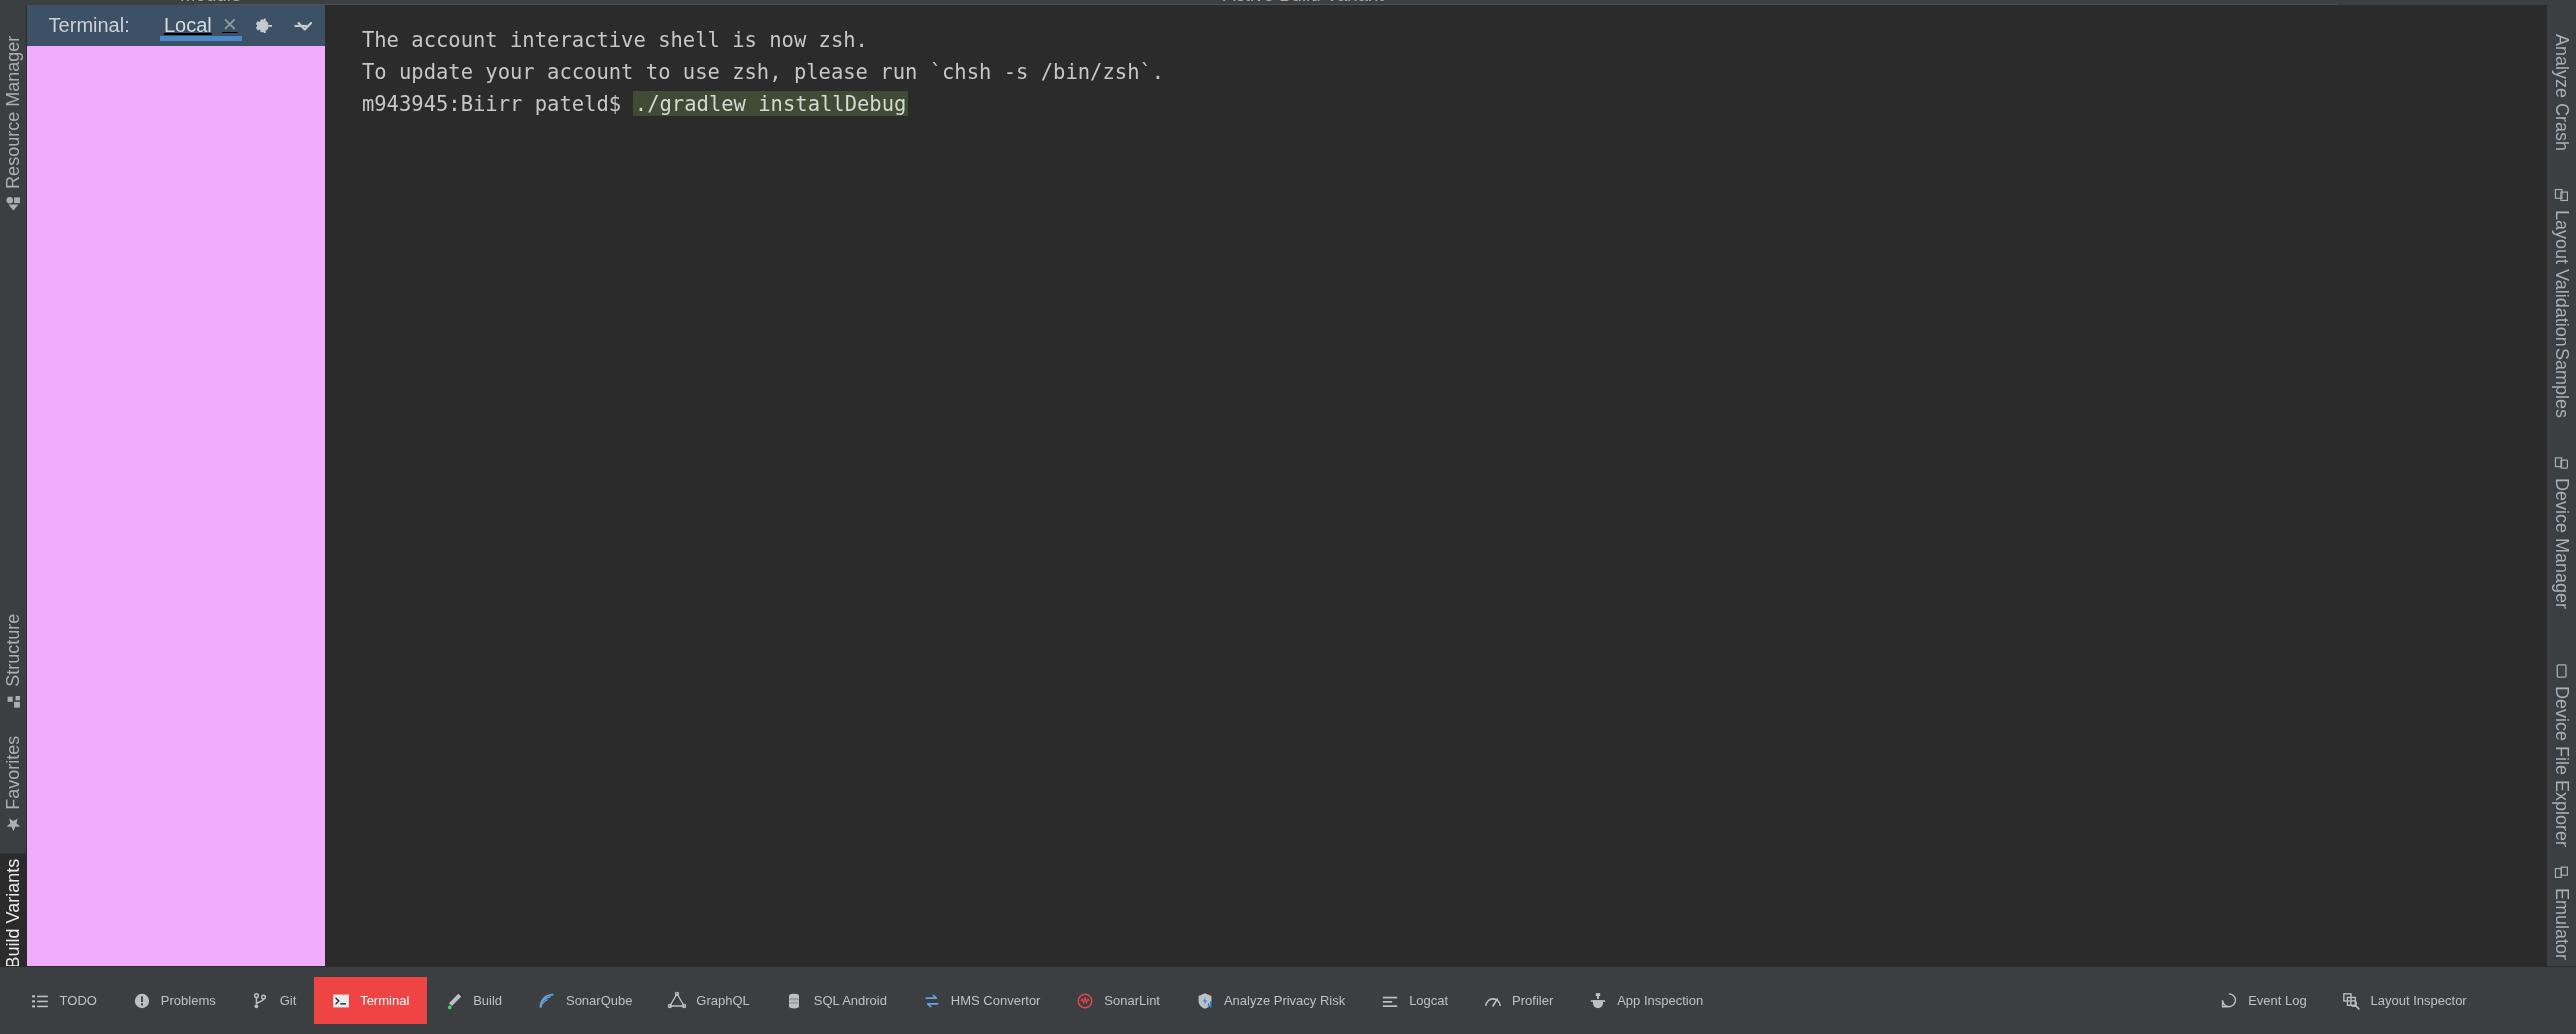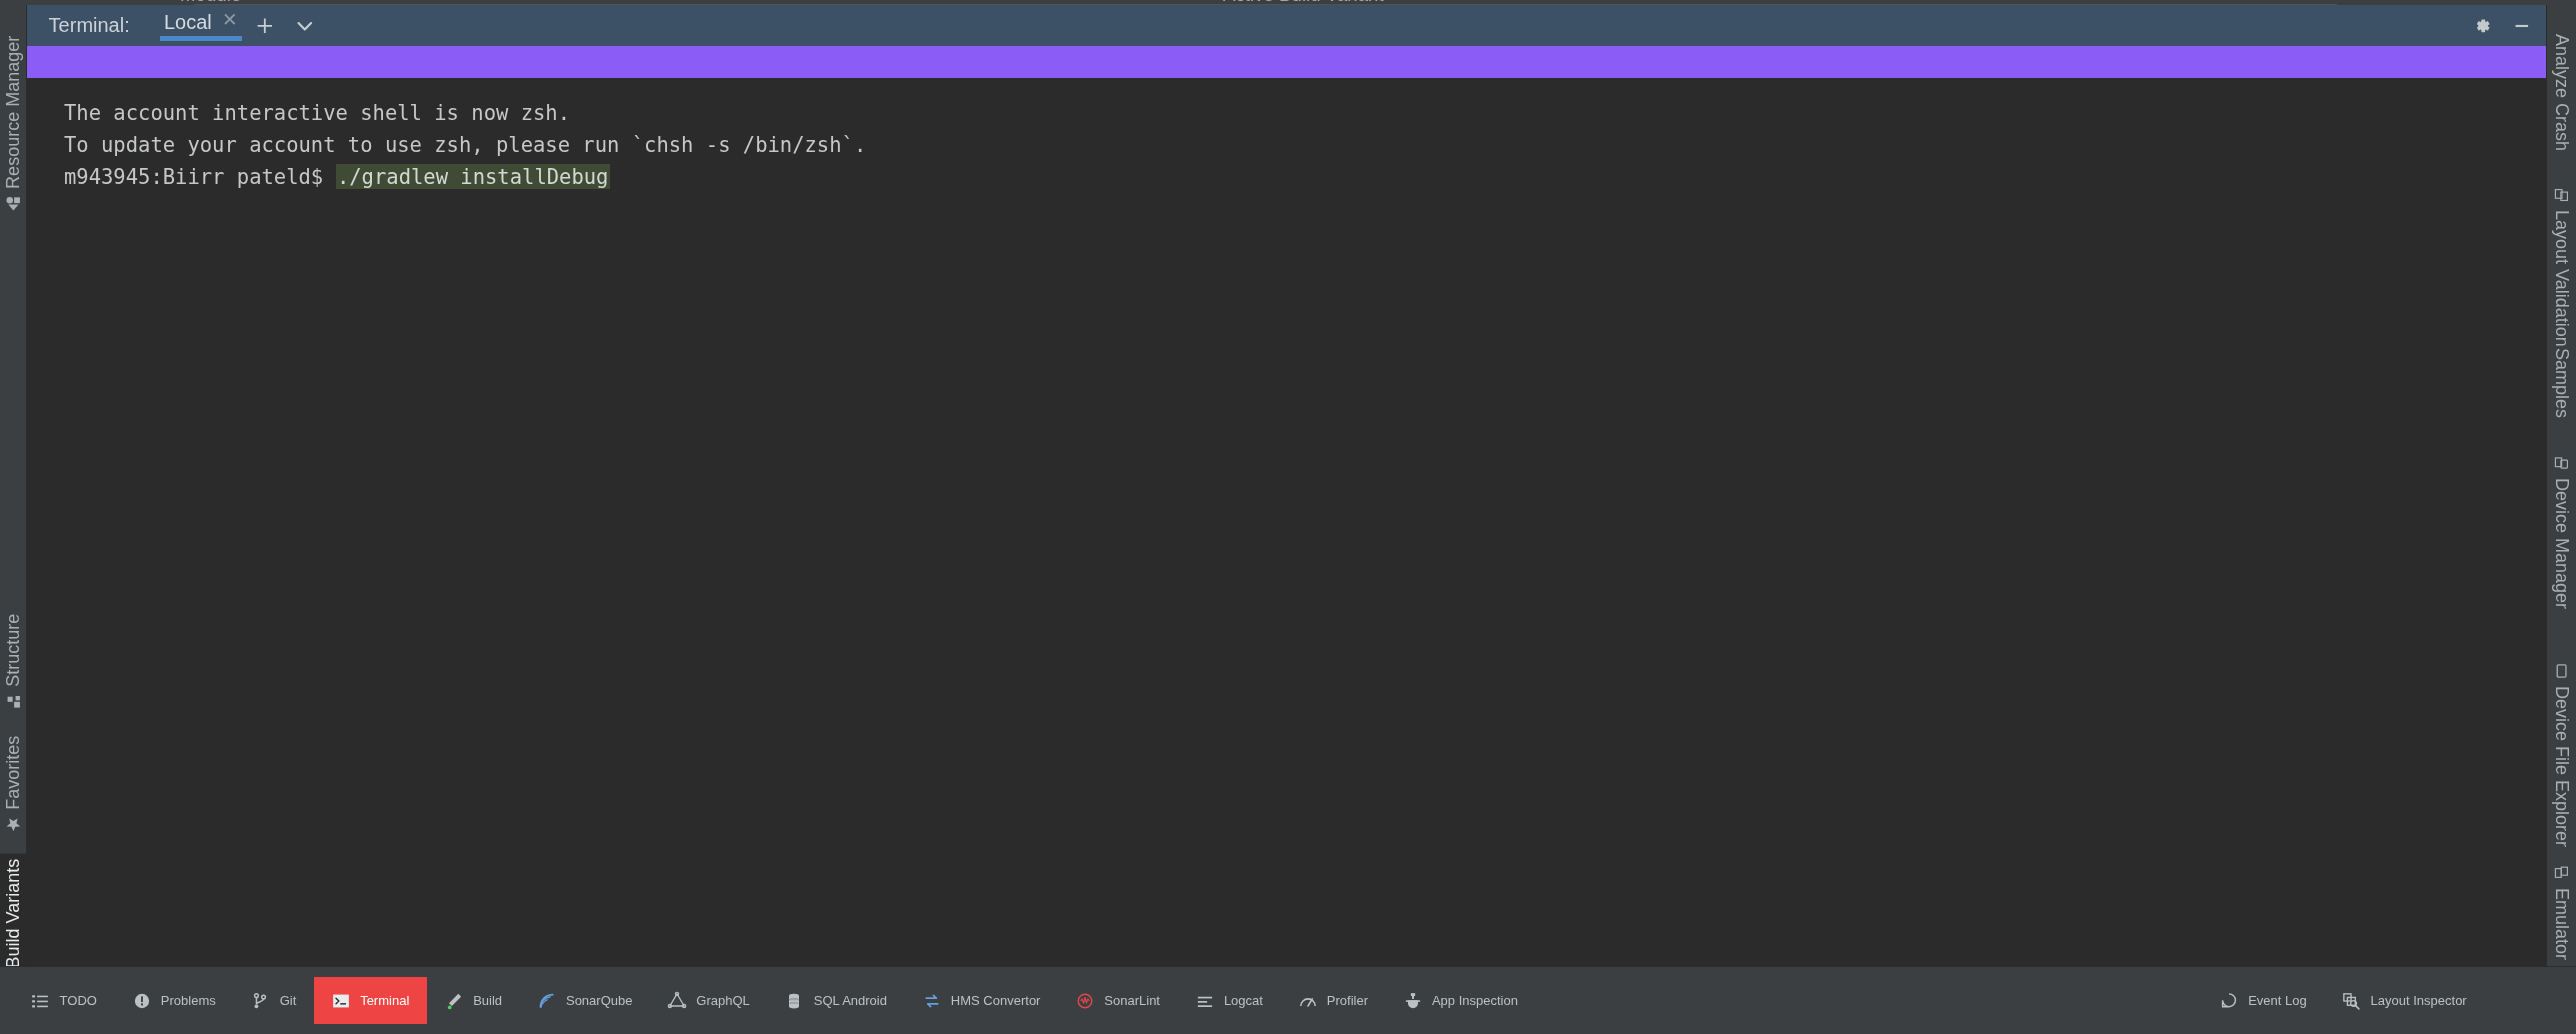--- a/index.html
+++ b/index.html
@@ -95,46 +95,45 @@
     width:16px; height:16px;
     display:inline-block;
     flex:0 0 16px;
   }
   .vtool svg { width:16px; height:16px; display:block; }
 
   
   .terminal-panel {
     flex:1 1 auto;
     display:flex;
-    flex-direction:column;
     min-width:0;
-    background:#8b5cf6;
-    gap:32px;
+    background:#f0abfc;
   }
   .term-header {
     height:41px;
     background:#3c5066;
     display:flex;
     align-items:center;
     position:relative;
     flex:0 0 41px;
     padding-left:21.6px;
   }
   .term-title {
     color:#cdd2d6;
     font-size:20px;
     margin-right:27px;
   }
   .term-tab {
     position:relative;
     display:flex;
-    align-items:flex-start;
+    align-items:center;
     gap:10px;
     height:30px;
     padding:0 7.2px;
+    text-decoration:underline;
   }
   .term-tab .lbl { color:#d6dbde; font-size:20px; }
   .term-tab .x {
     color:#8c99a3; font-size:18.7px; line-height:1;
     width:16px; text-align:center;
   }
   .term-tab .underline {
     position:absolute; left:2.9px; right:2.9px; bottom:0;
     height:4.3px; background:#4a88c7;
   }
@@ -473,20 +472,31 @@
       <div class="bb-item">
         <span class="g">
           <svg class="g" viewBox="0 0 28 28">
               <circle cx="14" cy="14" r="9.5" fill="none" stroke="#e4474b" stroke-width="2"></circle>
               <path d="M8 14 l2-3 2 6 2-8 2 8 2-6 2 3" fill="none" stroke="#e4474b" stroke-width="1.6" stroke-linejoin="round"></path>
             </svg>
         </span>
         <span>SonarLint</span>
       </div>
 
+      <div class="bb-item">
+        <span class="g">
+          <svg class="g" viewBox="0 0 28 28">
+              <path d="M14 3 L23 7 v7 c0 6-4.5 9-9 11 -4.5-2-9-5-9-11 V7 Z" fill="#bcc1c4"></path>
+              <path d="M15 8 l-4 7h3l-1 5 4-7h-3z" fill="#3c82d6"></path>
+              <rect x="18" y="17" width="2" height="6" fill="#3c82d6"></rect>
+              <rect x="21" y="14" width="2" height="9" fill="#3c82d6"></rect>
+            </svg>
+        </span>
+        <span>Analyze Privacy Risk</span>
+      </div>
 
       <div class="bb-item">
         <span class="g">
           <svg class="g" viewBox="0 0 28 28">
               <rect x="4" y="8" width="20" height="2.4" fill="#bcc1c4"></rect>
               <rect x="4" y="14" width="13" height="2.4" fill="#bcc1c4"></rect>
               <rect x="4" y="20" width="20" height="2.4" fill="#bcc1c4"></rect>
             </svg>
         </span>
         <span>Logcat</span>

